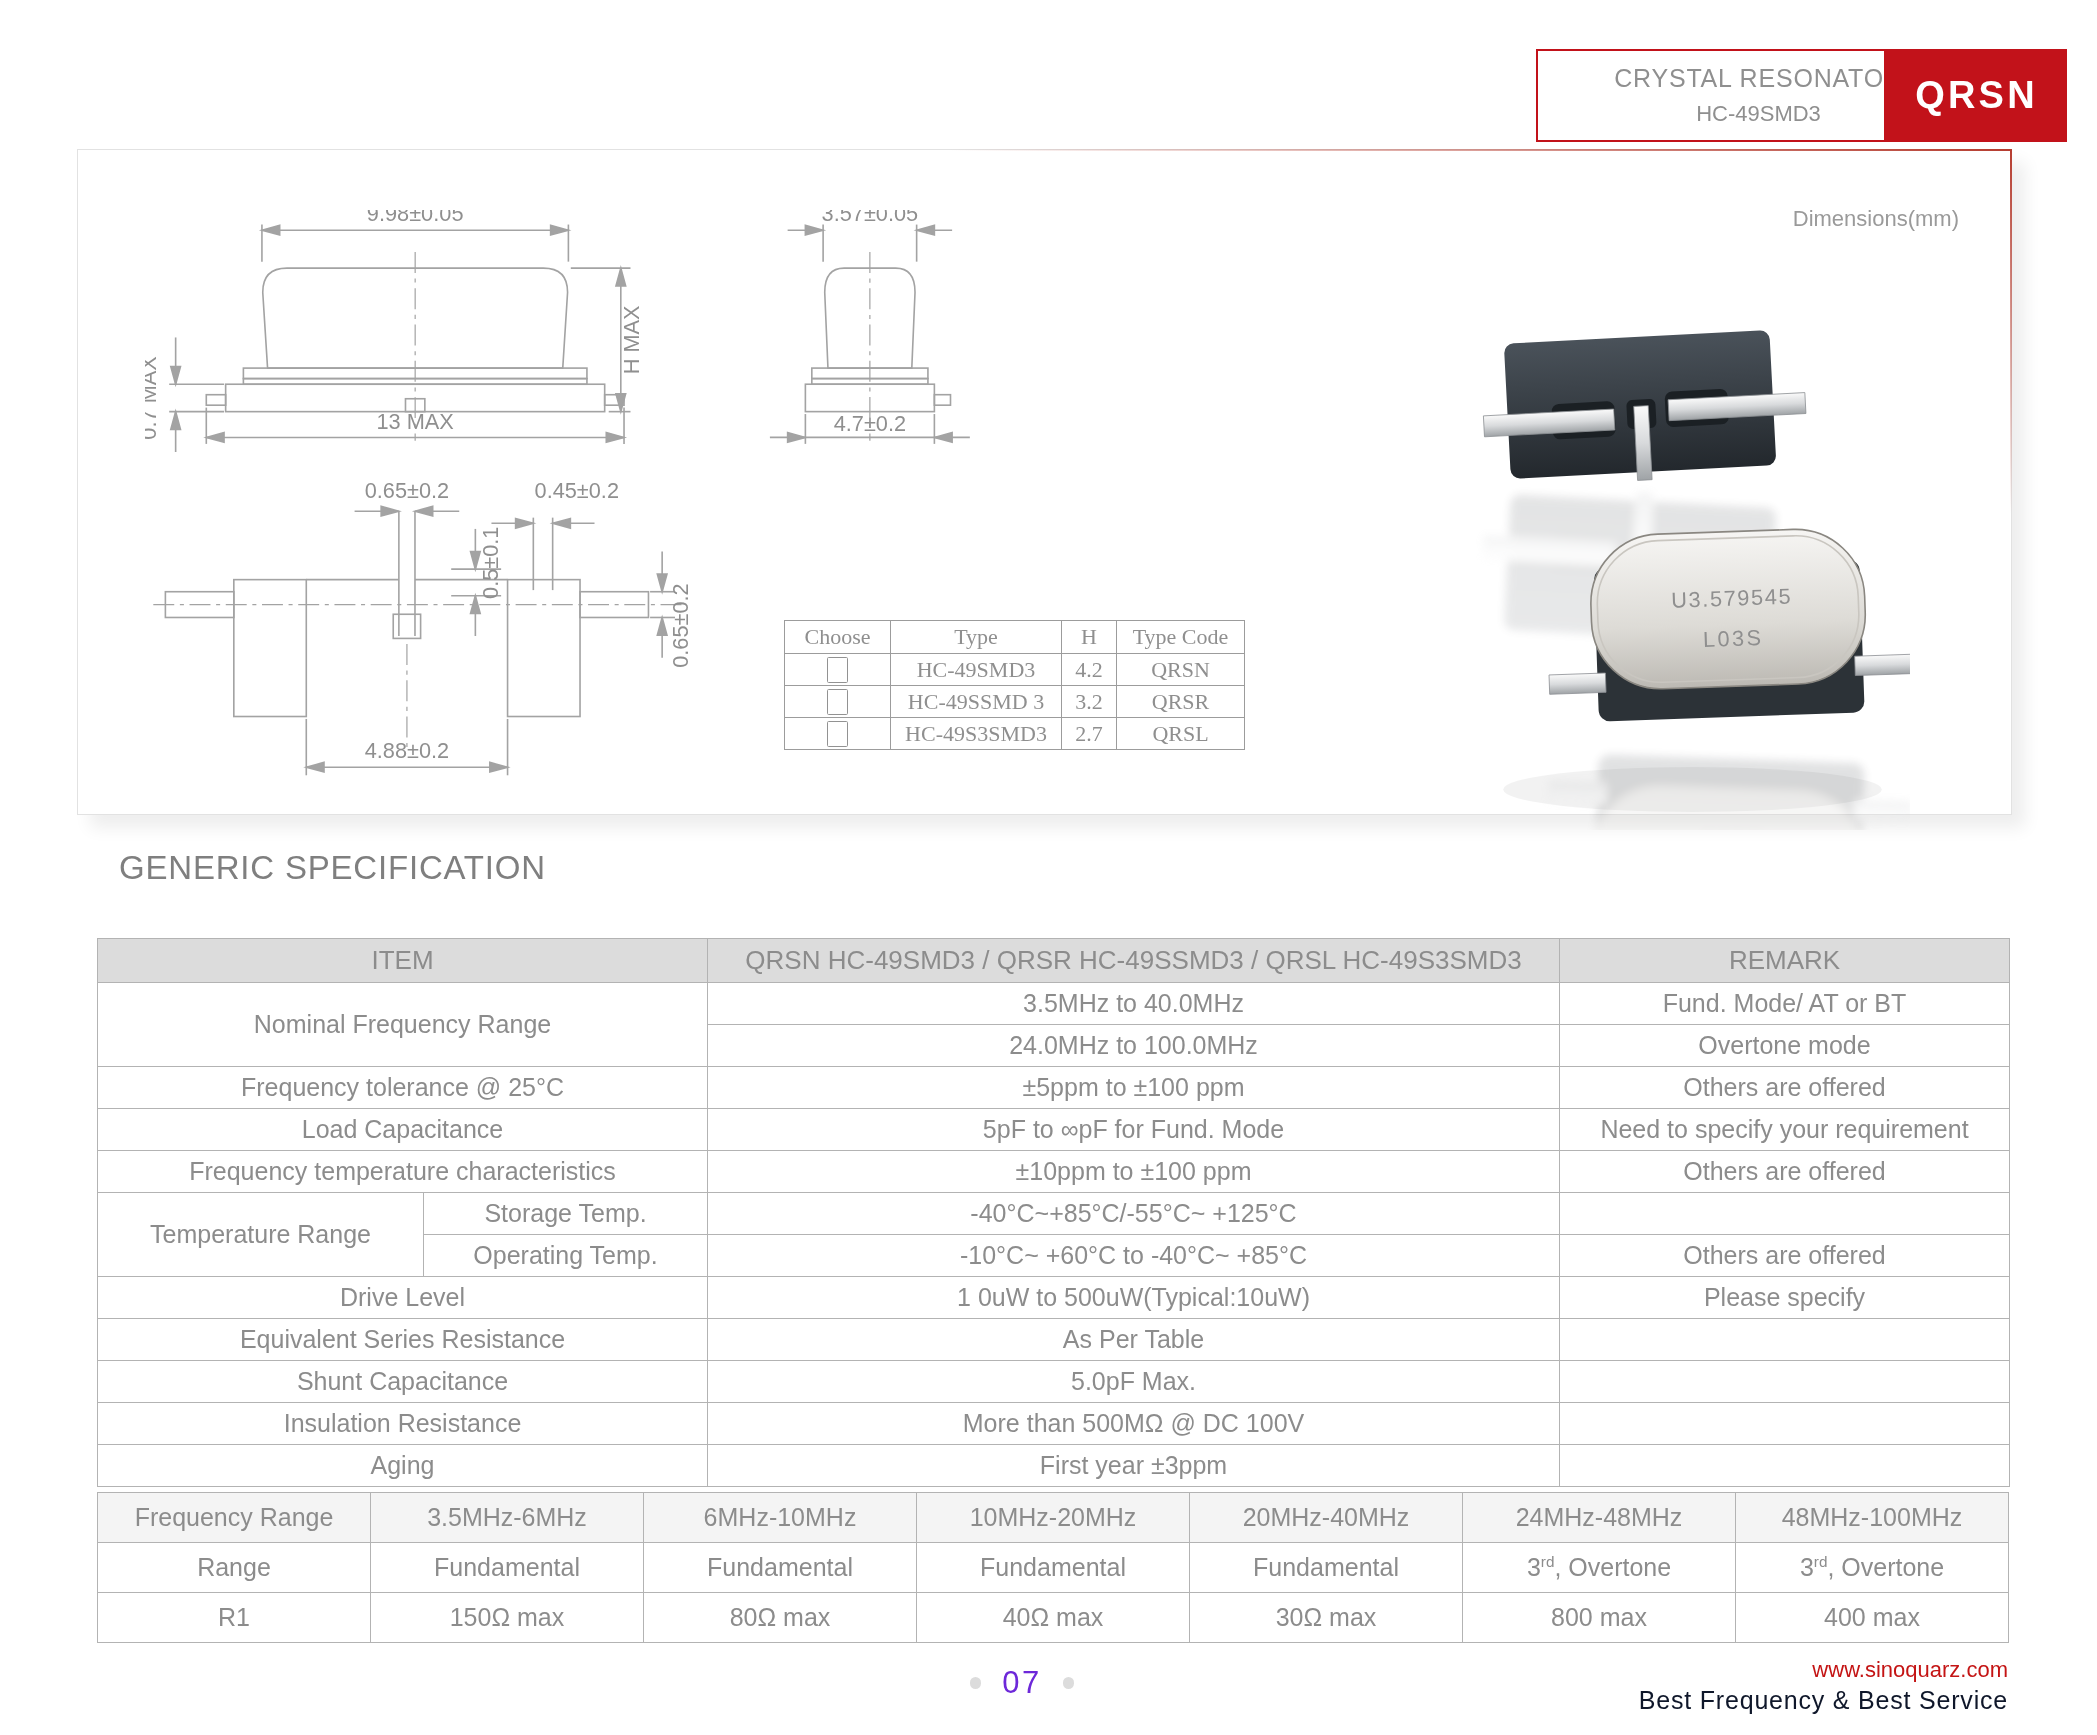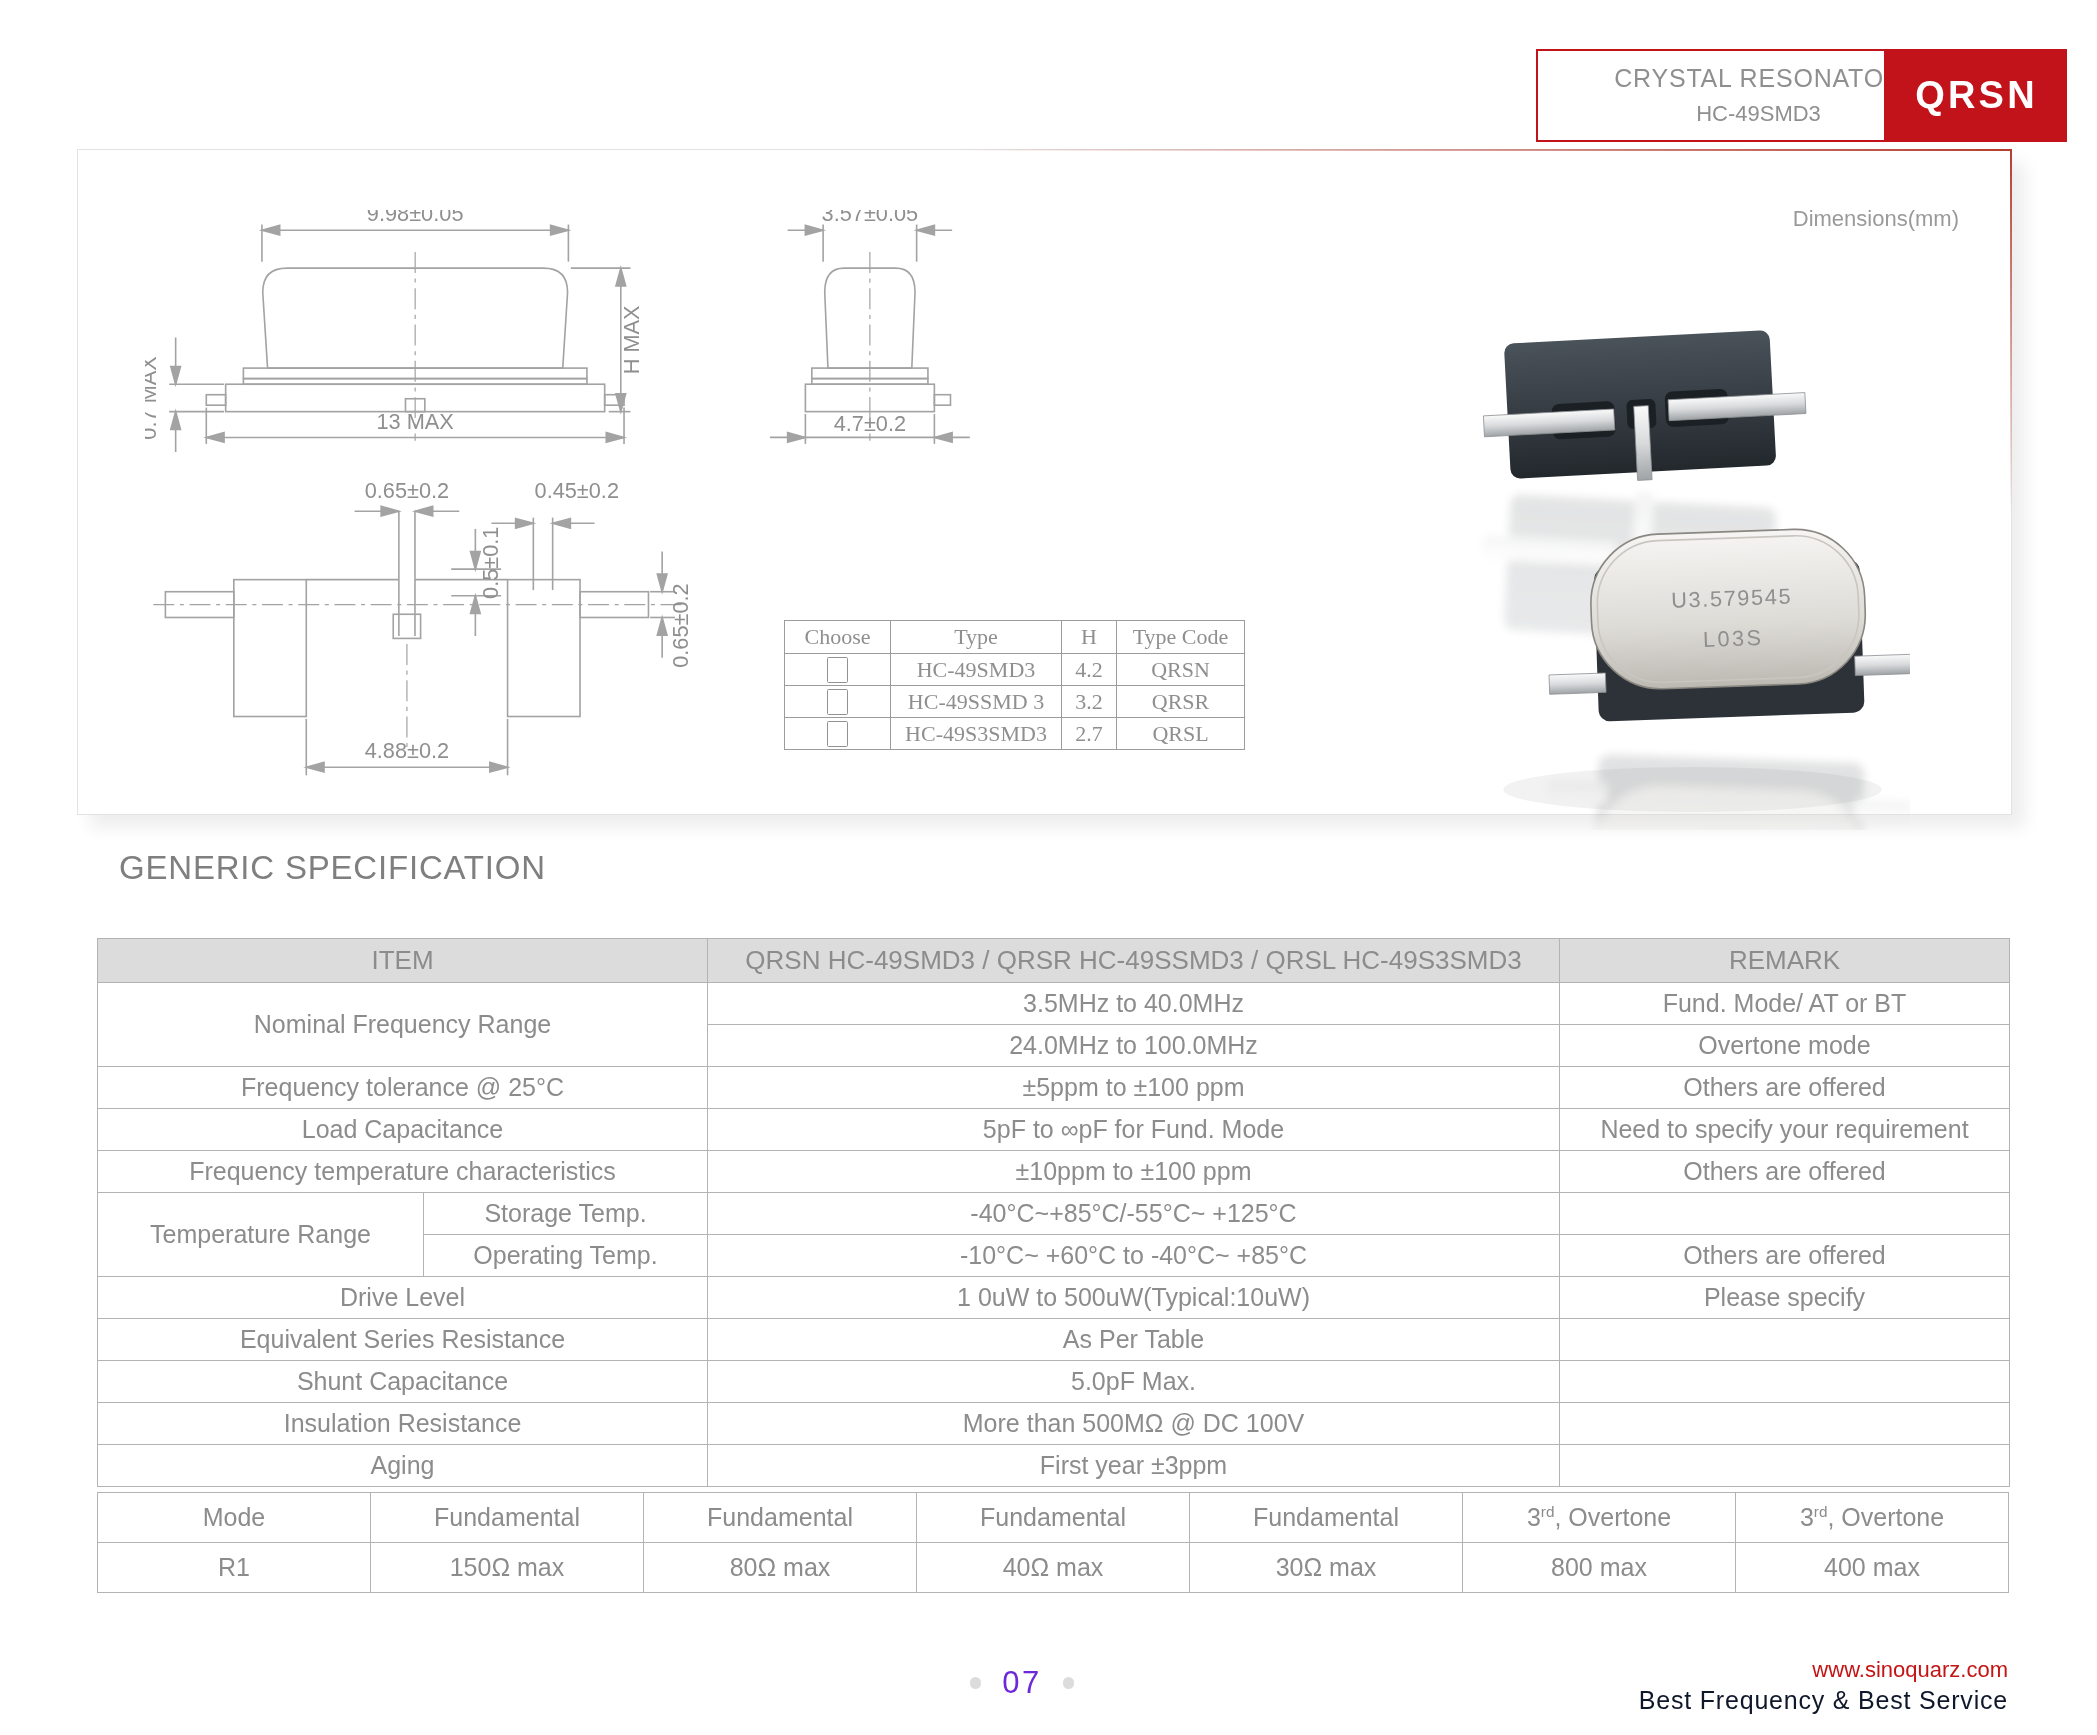--- a/index.html
+++ b/index.html
@@ -382,22 +382,31 @@
       <colgroup>
           <col>
           <col>
           <col>
           <col>
           <col>
           <col>
           <col>
         </colgroup>
       <tbody>
-      <tr>
-        <td>Mode</td>
+          <tr class="first">
+        <td>Frequency Range</td>
+        <td>3.5MHz-6MHz</td>
+        <td>6MHz-10MHz</td>
+        <td>10MHz-20MHz</td>
+        <td>20MHz-40MHz</td>
+        <td>24MHz-48MHz</td>
+        <td>48MHz-100MHz</td>
+      </tr>
+      <tr>
+        <td>Range</td>
         <td><span>Fundamental</span><sup></sup><span></span></td>
         <td><span>Fundamental</span><sup></sup><span></span></td>
         <td><span>Fundamental</span><sup></sup><span></span></td>
         <td><span>Fundamental</span><sup></sup><span></span></td>
         <td><span>3</span><sup>rd</sup><span>, Overtone</span></td>
         <td><span>3</span><sup>rd</sup><span>, Overtone</span></td>
       </tr>
       <tr>
         <td>R1</td>
         <td>150Ω max</td>

